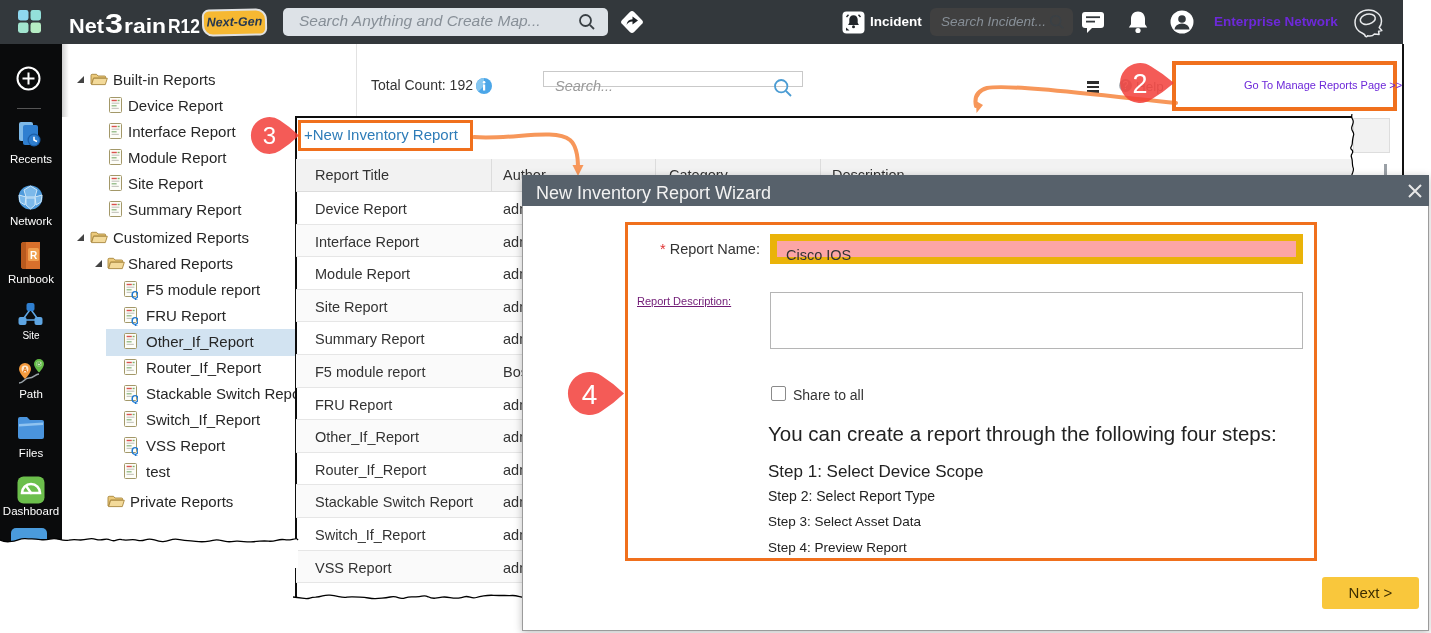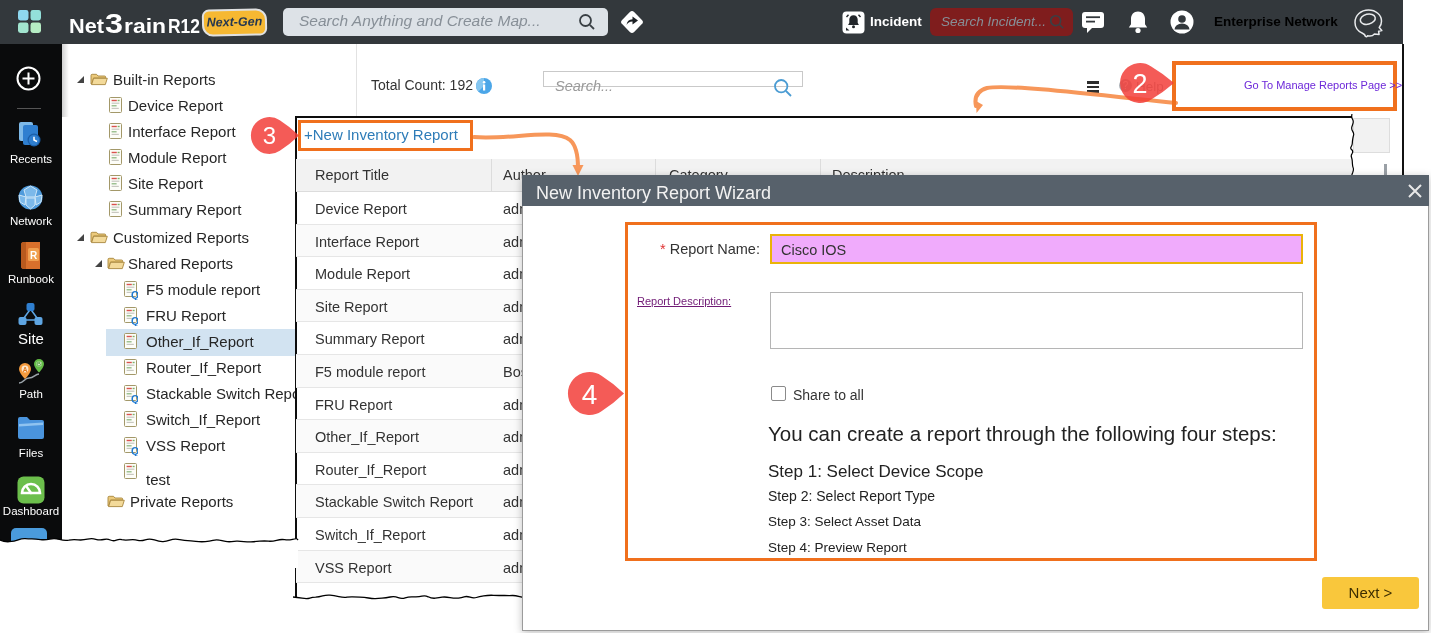--- a/index.html
+++ b/index.html
@@ -44,21 +44,21 @@
 
   <svg class="abs" style="left:842px;top:11px;" width="23" height="23" viewBox="0 0 23 23">
     <rect x="0.5" y="0.5" width="22" height="22" rx="4" fill="#fff"></rect>
     <path d="M11.5 4.2 c-2.6 0 -4.2 1.9 -4.2 4.4 l0 3.2 -1.2 2.2 10.8 0 -1.2 -2.2 0 -3.2 c0 -2.5 -1.6 -4.4 -4.2 -4.4 z" fill="#22262a"></path>
     <circle cx="11.5" cy="15.7" r="1.5" fill="#22262a"></circle>
     <path d="M4.5 6 L6.5 3.8 M18.5 6 L16.5 3.8" stroke="#22262a" stroke-width="1.4" fill="none"></path>
     <path d="M4 16.5 L7.5 19.5 L4 19.5 Z" fill="#22262a"></path>
   </svg>
   <div class="abs" style="left:870px;top:14px;color:#fff;font-size:13.5px;font-weight:700;">Incident</div>
 
-  <div class="abs" style="left:930px;top:8px;width:143px;height:28px;background:#7f1d1d;border-radius:6px;">
+  <div class="abs" style="left:930px;top:8px;width:143px;height:28px;background:#404040;border-radius:6px;">
     <span style="position:absolute;left:11px;top:6px;font-style:italic;font-size:13.5px;color:#878f97;">Search Incident...</span>
     <svg style="position:absolute;right:8px;top:6px;" width="16" height="16" viewBox="0 0 18 18">
         <circle cx="7.5" cy="7.5" r="5.5" fill="none" stroke="#3a4045" stroke-width="1.9"></circle>
         <line x1="11.8" y1="11.8" x2="16" y2="16" stroke="#3a4045" stroke-width="1.9"></line>
       </svg>
   </div>
 
   <svg class="abs" style="left:1081px;top:11px;" width="24" height="23" viewBox="0 0 24 23">
     <rect x="1" y="1" width="22" height="16" rx="3" fill="#fff"></rect>
     <path d="M6 17 L6 22 L11 17 Z" fill="#fff"></path>
@@ -70,21 +70,21 @@
     <path d="M11 1.5 c-4.3 0 -7 3.2 -7 7.2 l0 5.5 -2.2 3.4 18.4 0 -2.2 -3.4 0 -5.5 c0 -4 -2.7 -7.2 -7 -7.2 z" fill="#fff"></path>
     <circle cx="11" cy="20.5" r="2.6" fill="#fff"></circle>
   </svg>
 
   <svg class="abs" style="left:1170px;top:10px;" width="24" height="24" viewBox="0 0 24 24">
     <circle cx="12" cy="12" r="11.5" fill="#fff"></circle>
     <circle cx="12" cy="9" r="3.8" fill="#33383c"></circle>
     <path d="M4.5 19.5 a7.5 6 0 0 1 15 0 z" fill="#33383c"></path>
   </svg>
 
-  <div class="abs" style="left:1214px;top:14px;color:#000000;font-size:13.5px;font-weight:700;">Enterprise Network</div>
+  <div class="abs" style="left:1214px;top:14px;color:#6d28d9;font-size:13.5px;font-weight:700;">Enterprise Network</div>
 
   <svg class="abs" style="left:1351px;top:6px;" width="38" height="34" viewBox="0 0 38 34">
     <path d="M14.5 30.5 C14.2 29 13.5 28.2 11.5 27.3 C6.8 25.2 4 21.2 4 16.5 C4 9.3 10 4 17.5 4 C24.8 4 30.5 9 30.5 15.2 C30.5 17.8 29.6 19.8 28.2 21.5 L30.8 24.6 L27.6 25.3 L28.1 28.4 L23.4 27.9 C21.8 29.8 19 30.4 16.6 29.7 C15.9 31 15.2 31 14.5 30.5 Z" fill="none" stroke="#e8eaec" stroke-width="1.5" stroke-linejoin="round"></path>
     <ellipse cx="16.8" cy="13.2" rx="7.6" ry="5" fill="none" stroke="#e8eaec" stroke-width="1.5" transform="rotate(-14 16.8 13.2)"></ellipse>
   </svg>
 
   <div class="abs" id="sidebar" style="left:0;top:44px;width:62px;height:497px;background:#0a0b0c;"></div>
   <div class="abs" style="left:62px;top:44px;width:7px;height:73px;background:linear-gradient(90deg,rgba(0,0,0,.18),rgba(0,0,0,0));"></div>
 
   <svg class="abs" style="left:16px;top:66px;" width="25" height="25" viewBox="0 0 25 25">
@@ -124,21 +124,21 @@
   <div class="abs sblabel" style="left:0;top:273px;width:62px;text-align:center;color:#fff;font-size:11.5px;">Runbook</div>
 
   <svg class="abs" style="left:17px;top:301px;" width="27" height="27" viewBox="0 0 27 27">
     <g stroke="#5ea5e2" stroke-width="1.5" fill="none">
       <path d="M13.5 8 L5.5 19 M13.5 8 L21.5 19 M5.5 19 L21.5 19"></path>
     </g>
     <rect x="9.5" y="2" width="8" height="8" rx="2" fill="#2f7fd0"></rect>
     <rect x="1.5" y="16" width="8" height="8" rx="2" fill="#5ea5e2"></rect>
     <rect x="17.5" y="16" width="8" height="8" rx="2" fill="#5ea5e2"></rect>
   </svg>
-  <div class="abs sblabel" style="left:0;top:330px;width:62px;text-align:center;color:#fff;font-size:15px;">Site</div>
+  <div class="abs sblabel" style="left:0;top:330px;width:62px;text-align:center;color:#fff;font-size:10px;">Site</div>
 
   <svg class="abs" style="left:15px;top:357px;" width="31" height="31" viewBox="0 0 31 31">
     <path d="M4 26 C9 26 9 21 14 21 C19 21 20 17 24 17" stroke="#9aa2a8" stroke-width="1.6" fill="none"></path>
     <path d="M10 6 a6 6 0 0 1 6 6 c0 4 -6 10 -6 10 c0 0 -6 -6 -6 -10 a6 6 0 0 1 6 -6 z" fill="#f59b3e"></path>
     <circle cx="10" cy="12" r="3.4" fill="#fde8cc"></circle>
     <text x="10" y="14.6" font-family="Liberation Sans" font-size="6.5" font-weight="bold" fill="#e07820" text-anchor="middle">A</text>
     <path d="M24 2 a5 5 0 0 1 5 5 c0 3.4 -5 8.5 -5 8.5 c0 0 -5 -5.1 -5 -8.5 a5 5 0 0 1 5 -5 z" fill="#62bb46"></path>
     <rect x="21.7" y="4.7" width="4.6" height="4.6" rx="0.8" fill="#e9f7e0"></rect>
     <text x="24" y="8.6" font-family="Liberation Sans" font-size="5.5" font-weight="bold" fill="#3f9428" text-anchor="middle">B</text>
   </svg>
@@ -249,21 +249,21 @@
       <use href="#doc"></use>
     </svg>
   <div class="titem" style="left:146px;top:411px;">Switch_If_Report</div>
   <svg class="abs" style="left:124px;top:437px;" width="14" height="19" viewBox="0 0 14 19">
       <use href="#docq"></use>
     </svg>
   <div class="titem" style="left:146px;top:437px;">VSS Report</div>
   <svg class="abs" style="left:124px;top:463px;" width="14" height="19" viewBox="0 0 14 19">
       <use href="#doc"></use>
     </svg>
-  <div class="titem" style="left:146px;top:463px;margin-top:8px;">test</div>
+  <div class="titem" style="left:146px;top:463px;">test</div>
 
   <svg class="abs" style="left:107px;top:494px;" width="18" height="14" viewBox="0 0 18 14">
       <use href="#folder"></use>
     </svg>
   <div class="titem" style="left:130px;top:493px;">Private Reports</div>
 
   <div class="abs" style="left:356px;top:44px;width:1px;height:73px;background:#e2e2e2;"></div>
 
   <div class="abs" style="left:371px;top:77px;font-size:14px;color:#333;">Total Count: 192</div>
   <svg class="abs" style="left:476px;top:78px;" width="16" height="16" viewBox="0 0 16 16">
@@ -396,21 +396,21 @@
   </svg>
 
   <div class="abs" style="left:522px;top:175px;width:907px;height:456px;background:#fff;border:1px solid #9b9b9b;box-shadow:0 2px 8px rgba(0,0,0,.25);"></div>
   <div class="abs" style="left:522px;top:175px;width:907px;height:31px;background:#57616b;"></div>
   <div class="abs" style="left:536px;top:183px;font-size:18px;color:#f2f2f2;">New Inventory Report Wizard</div>
   <svg class="abs" style="left:1407px;top:183px;" width="16" height="16" viewBox="0 0 16 16">
     <path d="M2 2 L14 14 M14 2 L2 14" stroke="#e8e8e8" stroke-width="2"></path>
   </svg>
 
   <div class="abs" style="left:660px;top:241px;font-size:14.5px;color:#333;"><span style="color:#e03232;">*</span> Report Name:</div>
-  <div class="abs" style="left:770px;top:234px;width:533px;height:30px;border:2px solid #eab308;background:#f0abfc;">
+  <div class="abs" style="left:770px;top:234px;width:533px;height:30px;border:7px solid #eab308;background:#fca5a5;">
     <span style="position:absolute;left:9px;top:6px;font-size:14.5px;color:#333;">Cisco IOS</span>
   </div>
   <div class="abs" style="left:637px;top:295px;font-size:11px;color:#701a75;text-decoration:underline;">Report Description:</div>
   <div class="abs" style="left:770px;top:292px;width:533px;height:57px;border:1px solid #b5b5b5;background:#fff;"></div>
 
   <div class="abs" style="left:771px;top:386px;width:15px;height:15px;border:1px solid #8a8a8a;border-radius:2px;background:#fff;"></div>
   <div class="abs" style="left:793px;top:387px;font-size:14px;color:#333;">Share to all</div>
 
   <div class="abs" style="left:768px;top:422px;font-size:20.5px;color:#222;">You can create a report through the following four steps:</div>
   <div class="abs" style="left:768px;top:462px;font-size:17px;color:#222;">Step 1: Select Device Scope</div>

